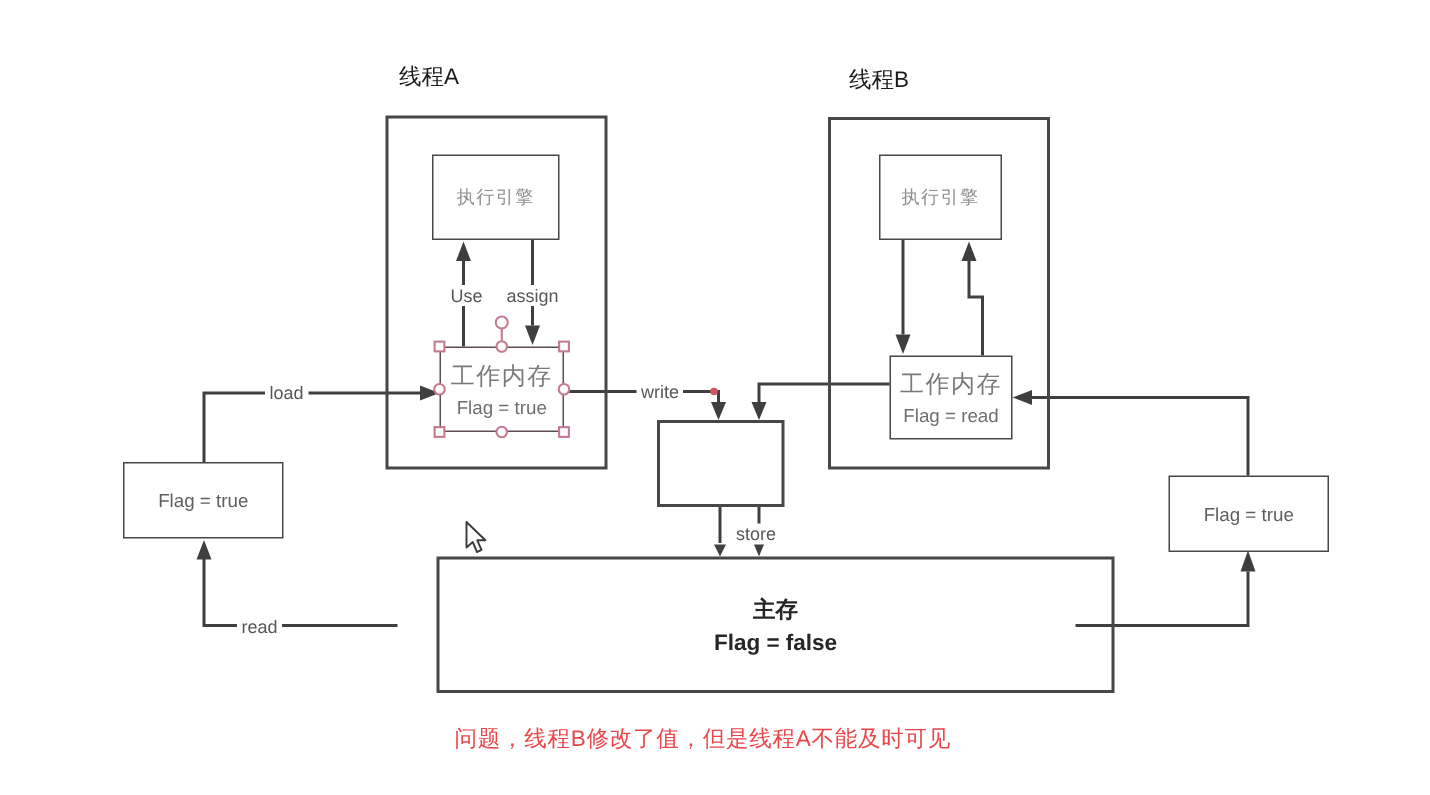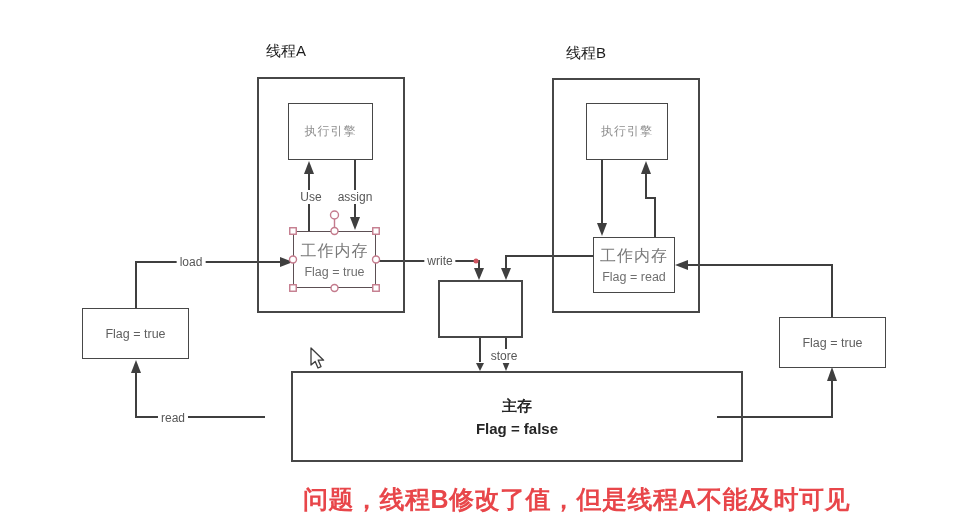--- a/index.html
+++ b/index.html
@@ -20,21 +20,21 @@
   .wm-value{font-size:12.5px;color:#6f6f6f;margin-top:3px;}
   .flag-text{font-size:12.5px;color:#5f5f5f;}
   .main-title{font-size:15px;font-weight:bold;color:#262626;}
   .main-value{font-size:15px;font-weight:bold;color:#262626;margin-top:4px;}
   .edge-label{
     position:absolute;transform:translate(-50%,-50%);
     background:#ffffff;padding:0 3px;font-size:12px;color:#575757;white-space:nowrap;
   }
   .caption{
     position:absolute;left:303px;top:483px;
-    font-size:25px;font-weight:bold;color:#e8464a;white-space:nowrap;letter-spacing:0.5px;
+    font-size:15px;font-weight:normal;color:#e8464a;white-space:nowrap;letter-spacing:0.5px;
   }
 </style>
 </head>
 <body>
 
 <div id="stage">
 
   <svg class="layer" width="953" height="530">
     <g stroke="#3f3f3f" stroke-width="2" fill="none">
 

